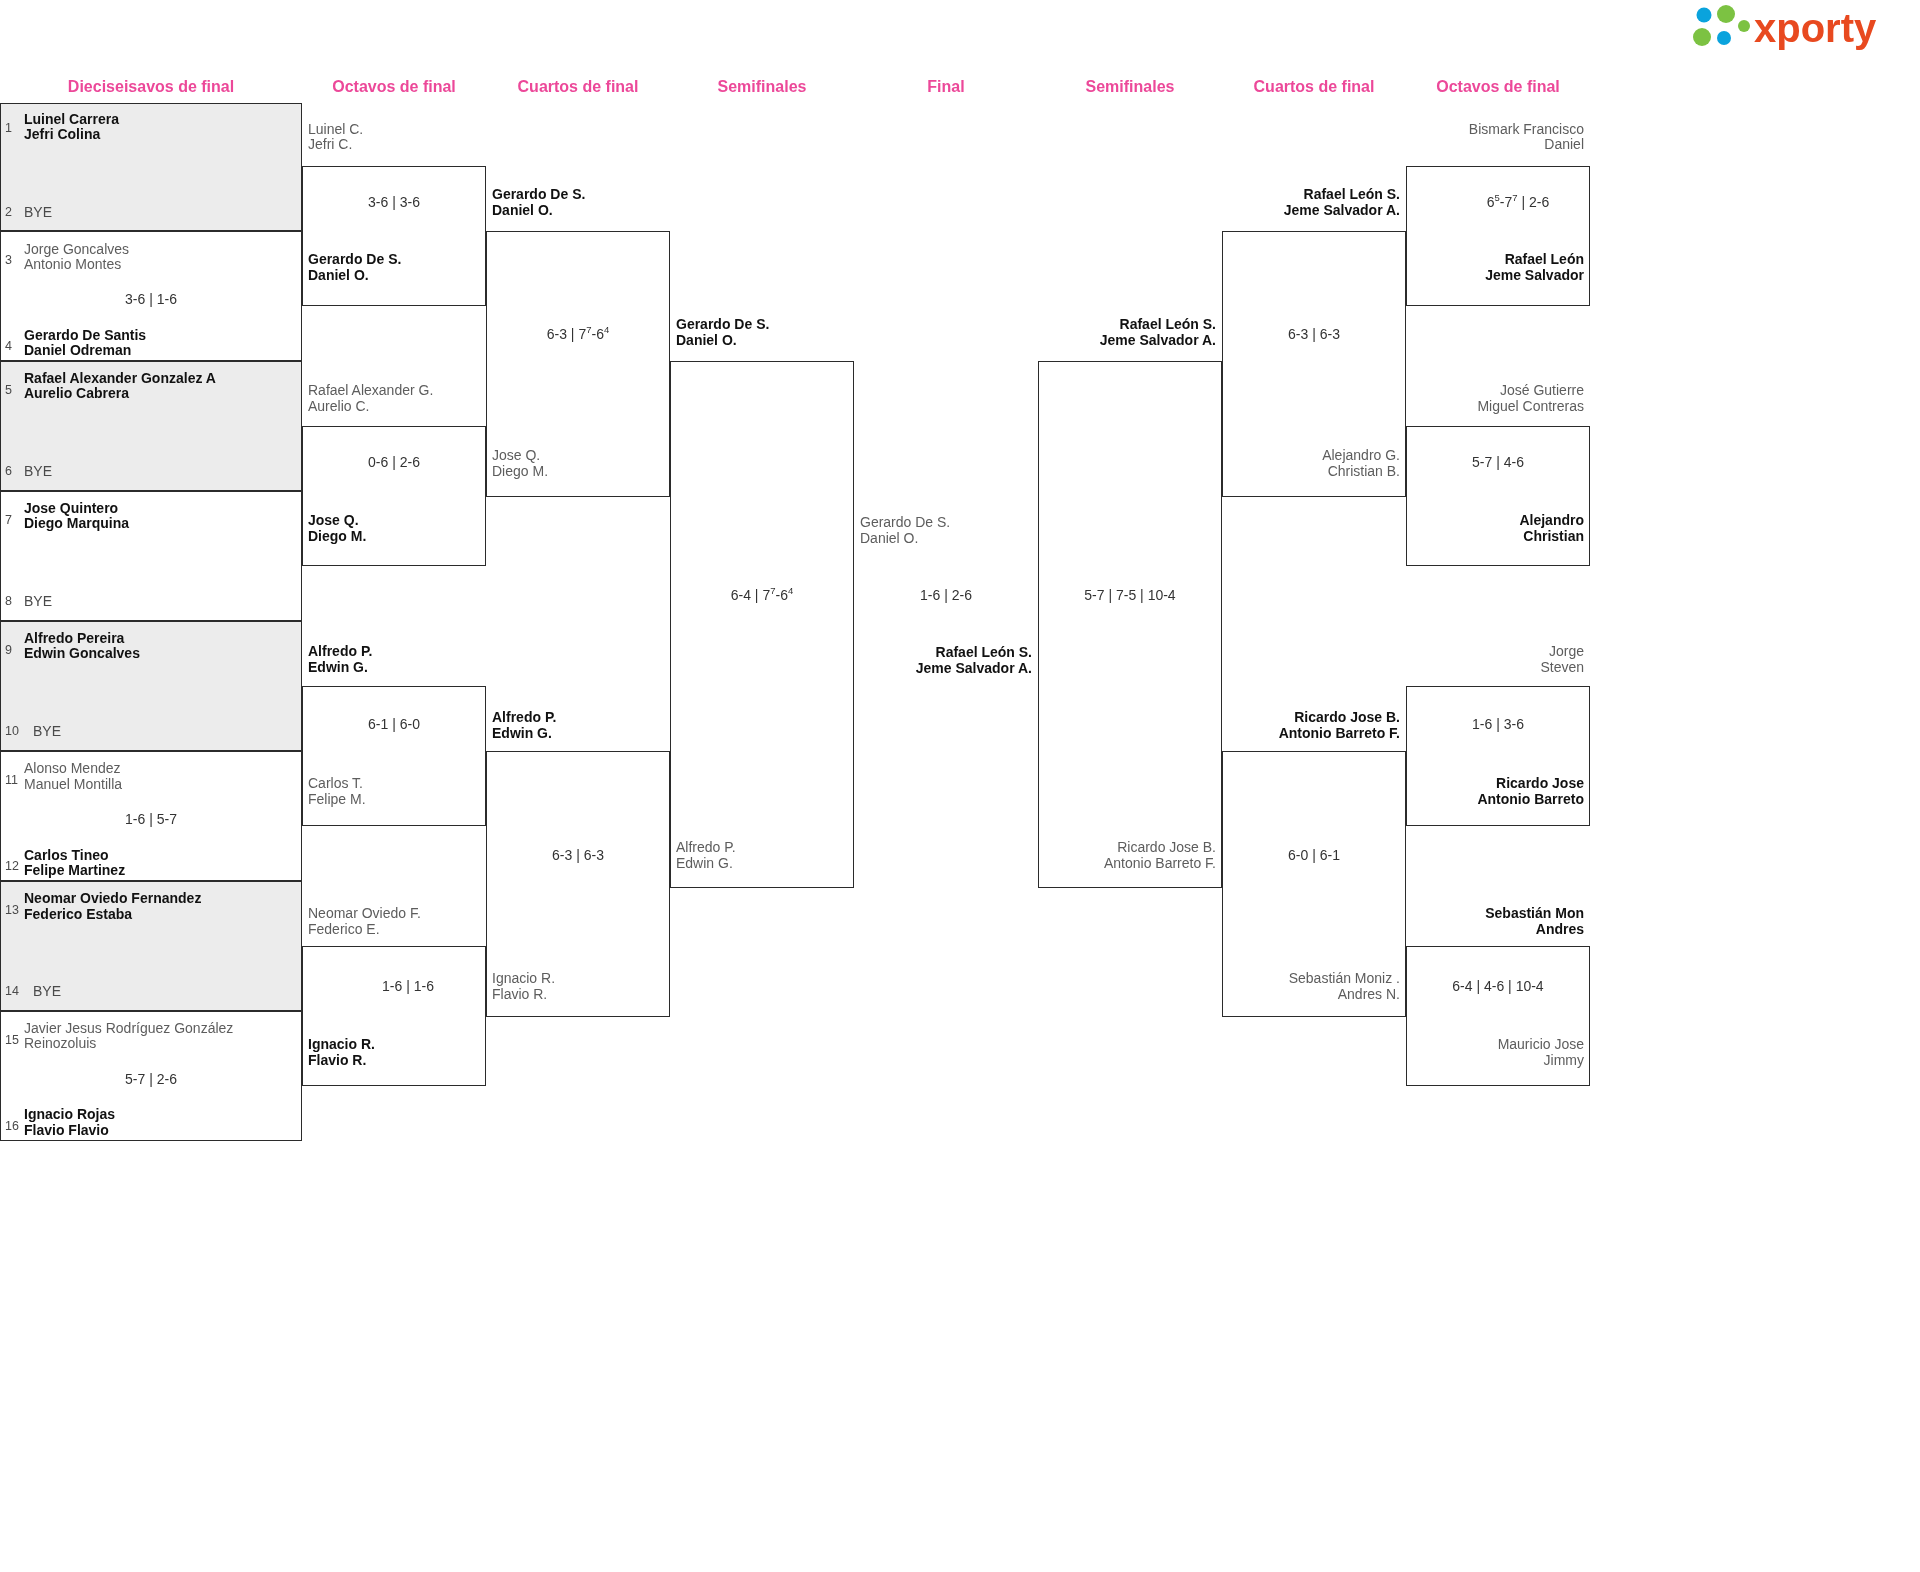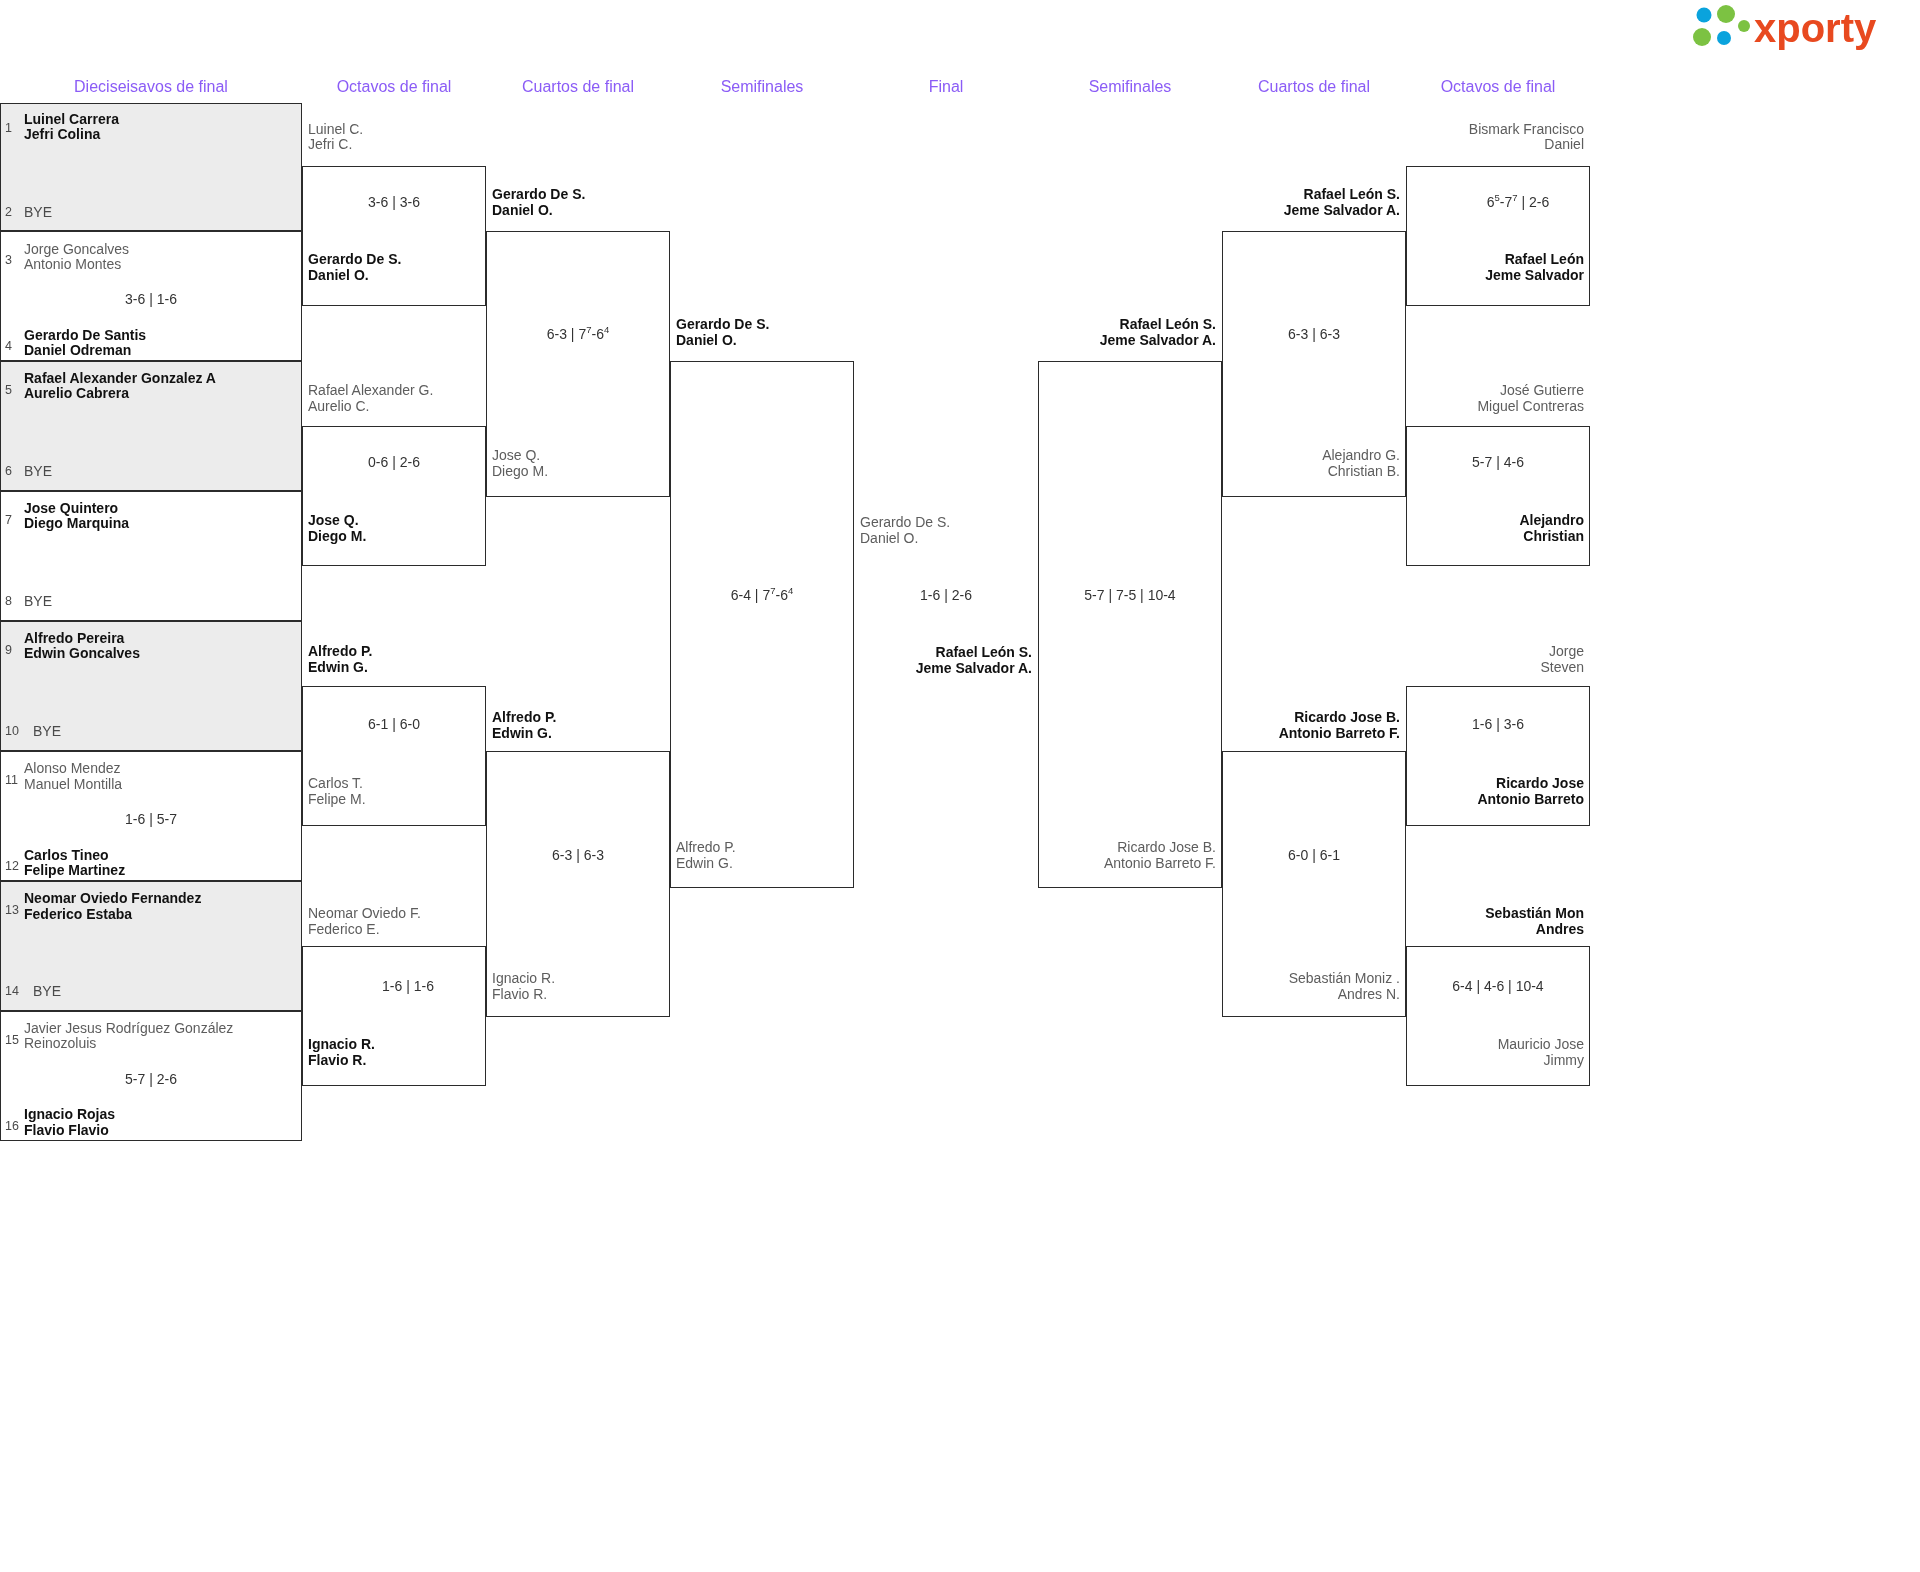--- a/index.html
+++ b/index.html
@@ -16,21 +16,21 @@
   #title-line1 { font-size: 23px; font-weight: 400; color: #1b1b1b; letter-spacing: .1px; line-height: 29px; }
   #title-line2 { font-size: 23px; font-weight: 400; color: #1b1b1b; letter-spacing: .1px; line-height: 29px; }
 
   #logo { position: absolute; right: 2px; top: 4px; display: flex; align-items: center; height: 48px; }
   #logo svg { display: block; }
 
   
   .round-head {
     position: absolute; top: 78px;
     text-align: center;
-    font-size: 16px; font-weight: 400; color: #8b5cf6;
+    font-size: 16px; font-weight: 700; color: #ec4899;
     white-space: nowrap;
   }
 
   
   .bx {
     position: absolute;
     border: 1px solid #2b2b2b;
     background: transparent;
   }
   .bx.shaded { background: #ececec; }

